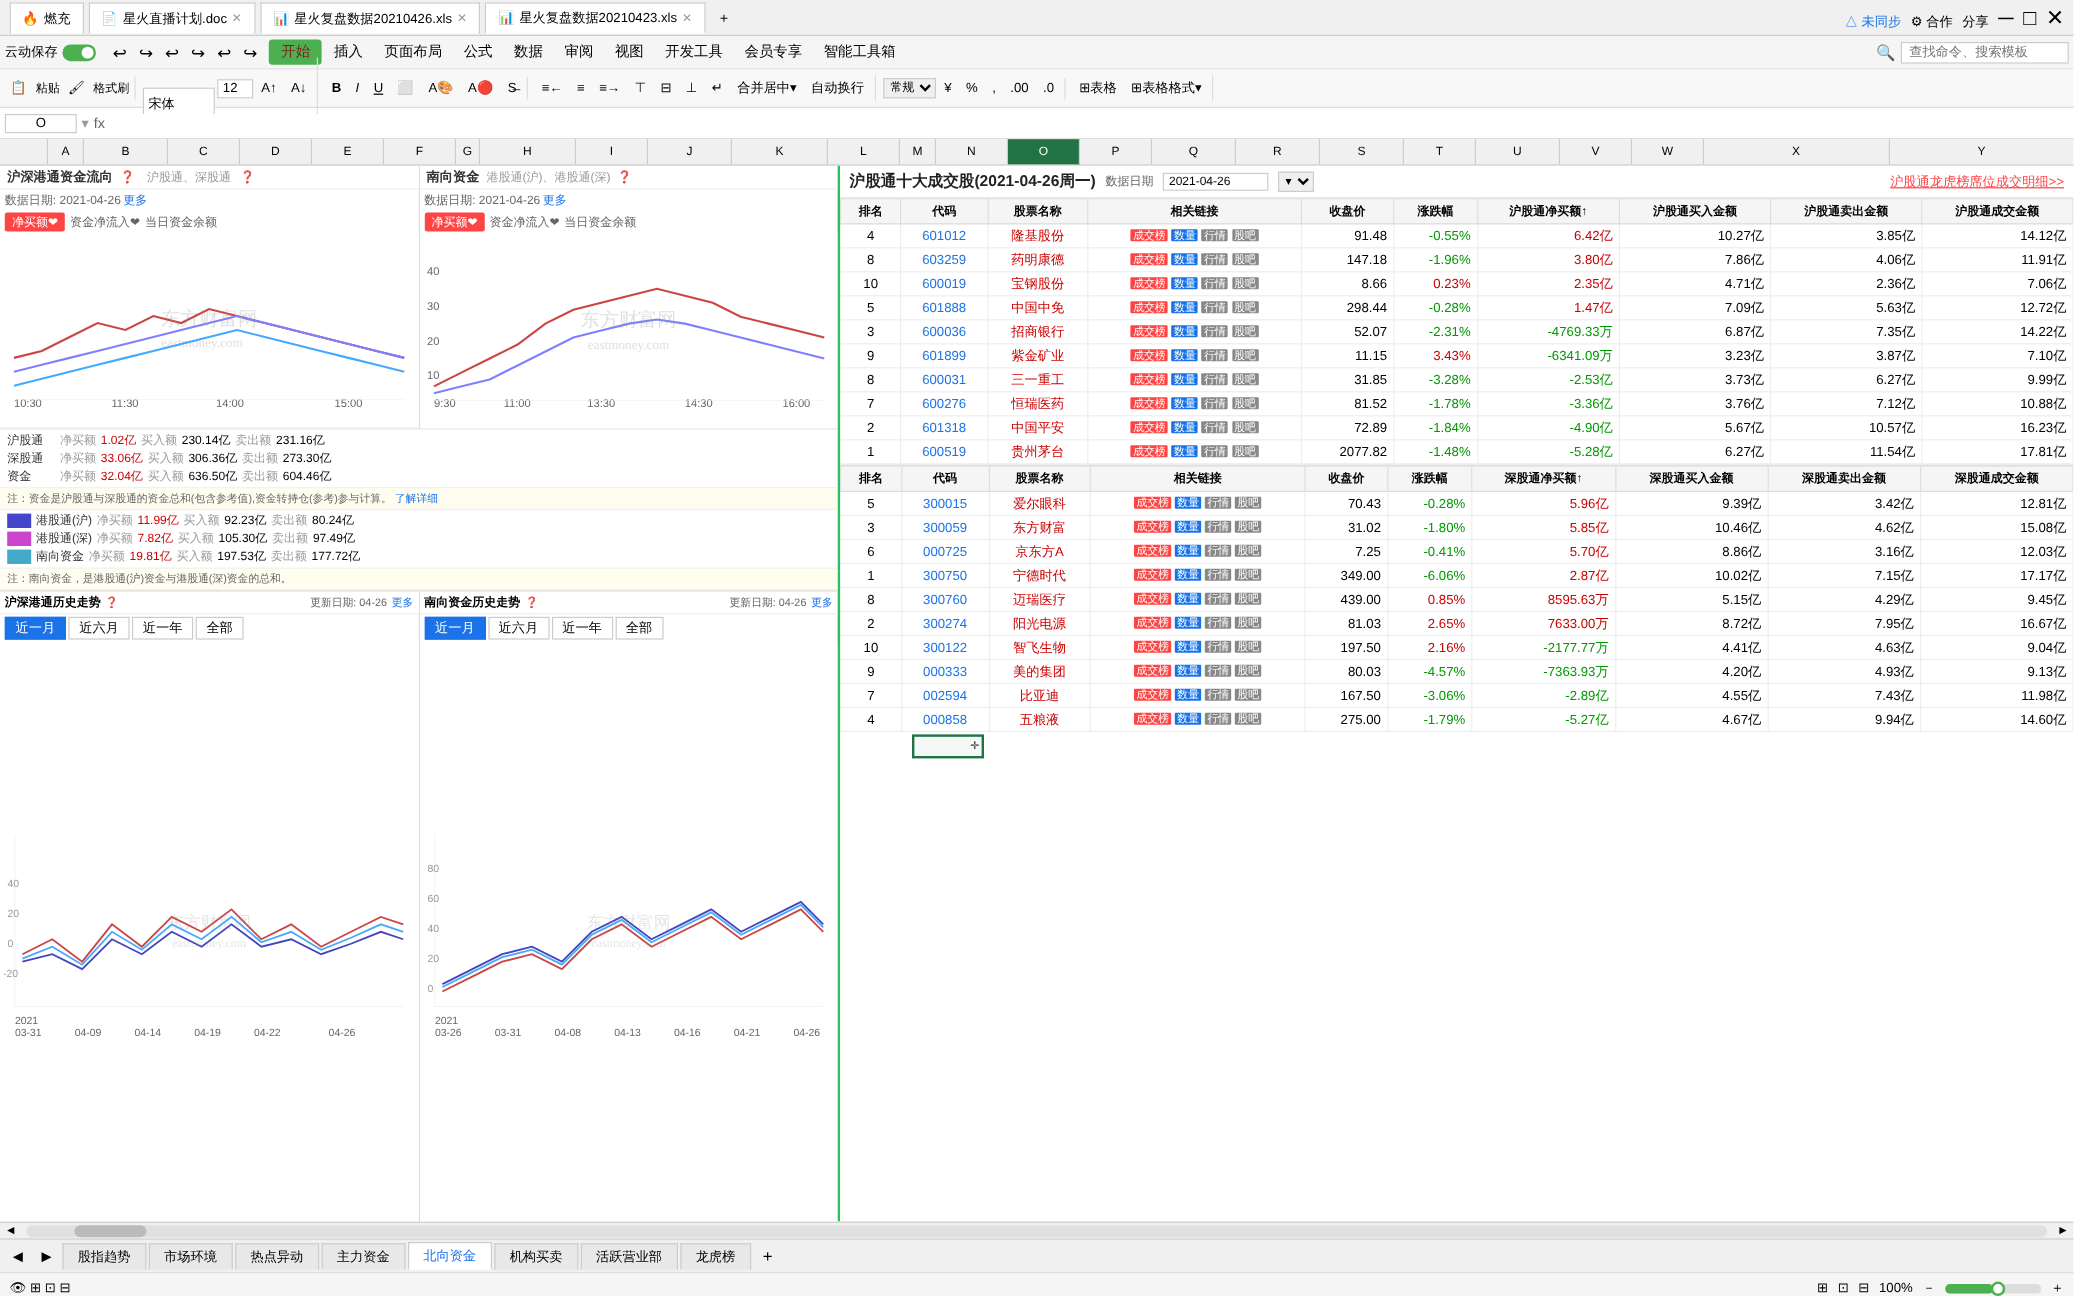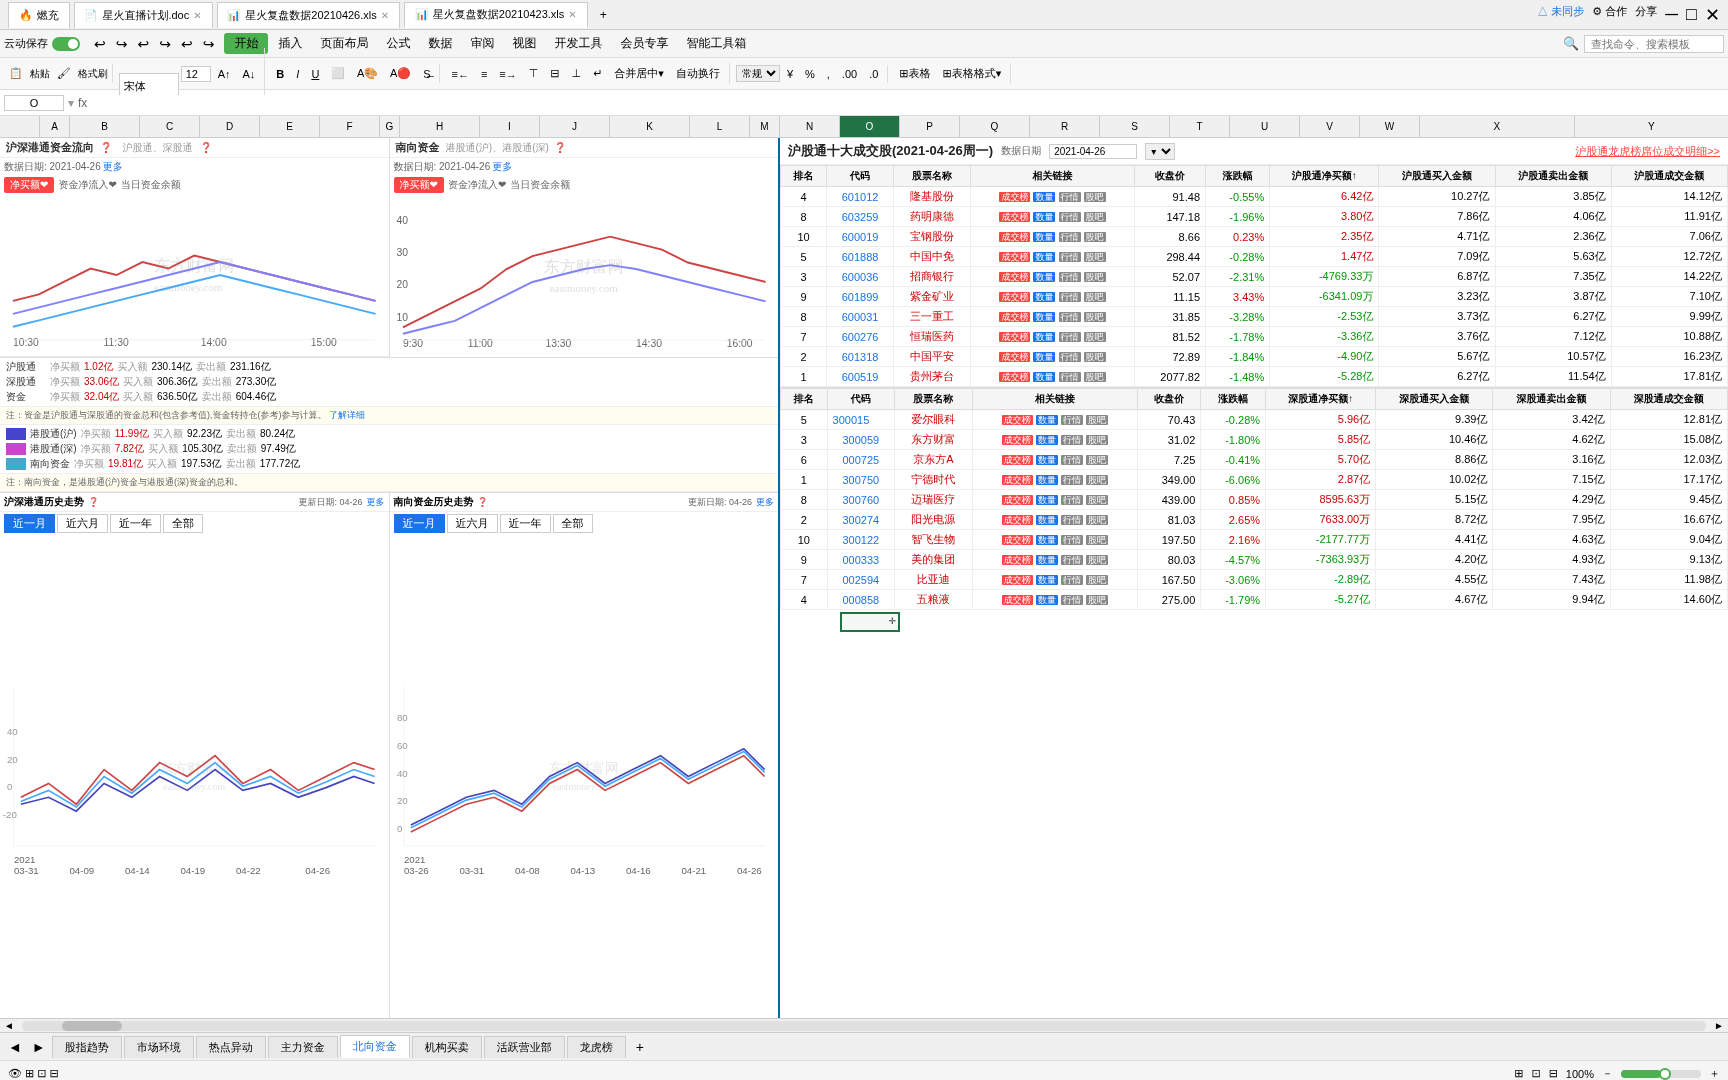--- a/index.html
+++ b/index.html
@@ -13,21 +13,21 @@
     .tab-new { padding: 4px 8px; cursor: pointer; }
     
     
     .menu-bar { background: #f5f5f5; height: 28px; display: flex; align-items: center; padding: 0 4px; border-bottom: 1px solid #ddd; gap: 2px; }
     .menu-item { padding: 2px 8px; font-size: 12px; cursor: pointer; white-space: nowrap; }
     .autosave-toggle { display: flex; align-items: center; gap: 4px; margin-right: 8px; }
     .toggle-switch { width: 28px; height: 14px; background: #4CAF50; border-radius: 7px; position: relative; cursor: pointer; }
     .toggle-knob { width: 10px; height: 10px; background: white; border-radius: 50%; position: absolute; top: 2px; right: 2px; }
     .undo-redo { display: flex; gap: 2px; margin-right: 4px; }
     .undo-redo span { cursor: pointer; padding: 2px 4px; font-size: 14px; }
-    .kaishi-btn { background: #4CAF50; color: #000000; border: none; padding: 2px 10px; border-radius: 3px; cursor: pointer; font-size: 12px; }
+    .kaishi-btn { background: #4CAF50; color: #7f1d1d; border: none; padding: 2px 10px; border-radius: 3px; cursor: pointer; font-size: 12px; }
     .search-bar-menu { margin-left: auto; display: flex; align-items: center; gap: 4px; }
     .search-box-menu { border: 1px solid #ccc; padding: 2px 6px; font-size: 11px; width: 140px; }
     
     
     .toolbar { background: #f8f8f8; height: 36px; display: flex; align-items: center; padding: 0 4px; border-bottom: 1px solid #ddd; gap: 2px; }
     .toolbar-group { display: flex; align-items: center; gap: 2px; border-right: 1px solid #ddd; padding-right: 4px; margin-right: 4px; }
     .toolbar-btn { padding: 2px 4px; cursor: pointer; border: 1px solid transparent; border-radius: 2px; font-size: 11px; white-space: nowrap; }
     .font-name { width: 60px; border: 1px solid #ccc; padding: 6px 4px; font-size: 11px; margin-top: 25px; }
     .font-size { width: 30px; border: 1px solid #ccc; padding: 1px 4px; font-size: 11px; }
     
@@ -87,21 +87,21 @@
     <span>📊</span>
     <span>星火复盘数据20210426.xls</span>
     <span class="tab-close">✕</span>
   </div>
   <div class="tab active">
     <span>📊</span>
     <span>星火复盘数据20210423.xls</span>
     <span class="tab-close">✕</span>
   </div>
   <div class="tab-new">+</div>
-  <div style="margin-left:auto; display:flex; gap:8px; align-items:flex-start;">
+  <div style="margin-left:auto; display:flex; gap:8px; align-items:flex-end;">
     <span style="font-size:11px; color:#1a73e8; cursor:pointer;">△ 未同步</span>
     <span style="font-size:11px; cursor:pointer;">⚙ 合作</span>
     <span style="font-size:11px; cursor:pointer;">分享</span>
     <span style="font-size:18px; cursor:pointer;">─</span>
     <span style="font-size:18px; cursor:pointer;">□</span>
     <span style="font-size:18px; cursor:pointer;">✕</span>
   </div>
 </div>
 
 <div class="menu-bar">
@@ -215,21 +215,21 @@
   <div style="width:60px; border-right:1px solid #ccc; text-align:center; font-size:10px; display:flex; align-items:center; justify-content:center;">T</div>
   <div style="width:70px; border-right:1px solid #ccc; text-align:center; font-size:10px; display:flex; align-items:center; justify-content:center;">U</div>
   <div style="width:60px; border-right:1px solid #ccc; text-align:center; font-size:10px; display:flex; align-items:center; justify-content:center;">V</div>
   <div style="width:60px; border-right:1px solid #ccc; text-align:center; font-size:10px; display:flex; align-items:center; justify-content:center;">W</div>
   <div style="flex:1; border-right:1px solid #ccc; text-align:center; font-size:10px; display:flex; align-items:center; justify-content:center;">X</div>
   <div style="flex:1; text-align:center; font-size:10px; display:flex; align-items:center; justify-content:center;">Y</div>
 </div>
 
 <div style="display:flex; height:calc(1080px - 200px); overflow:hidden;">
 
-  <div style="display:flex; width:780px; border-right:2px solid #0369a1; flex-direction:column; overflow:hidden;">
+  <div style="display:flex; width:700px; border-right:2px solid #22c55e; flex-direction:column; overflow:hidden;">
 
     <div style="display:flex; height:220px; border-bottom:1px solid #ddd;">
 
       <div style="flex:1; border-right:1px solid #ddd; display:flex; flex-direction:column; overflow:hidden;">
         <div class="sub-header">
           <span style="font-size:11px; font-weight:bold; color:#333;">沪深港通资金流向</span>
           <span class="hint-icon">❓</span>
           <span style="color:#999; font-size:10px; margin-left:4px;">沪股通、深股通</span>
           <span style="color:#cc0000; font-size:10px; margin-left:2px;">❓</span>
         </div>
@@ -652,21 +652,21 @@
             <th>涨跌幅</th>
             <th>深股通净买额↑</th>
             <th>深股通买入金额</th>
             <th>深股通卖出金额</th>
             <th>深股通成交金额</th>
           </tr>
         </thead>
         <tbody id="sz-table-body">
         <tr>
     <td style="text-align:center;">5</td>
-    <td style="text-align:left;"><a class="stock-link" href="#">300015</a></td>
+    <td style="text-align:center;"><a class="stock-link" href="#">300015</a></td>
     <td style="text-align:center; color:#cc0000; cursor:pointer;">爱尔眼科</td>
     <td style="text-align:center; white-space:nowrap;">
       <span class="tag-red">成交榜</span>
       <span class="tag-blue">数量</span>
       <span class="tag-gray">行情</span>
       <span class="tag-gray">股吧</span>
     </td>
     <td>70.43</td>
     <td style="color:#009900;">-0.28%</td>
     <td style="color:#cc0000;">5.96亿</td>

